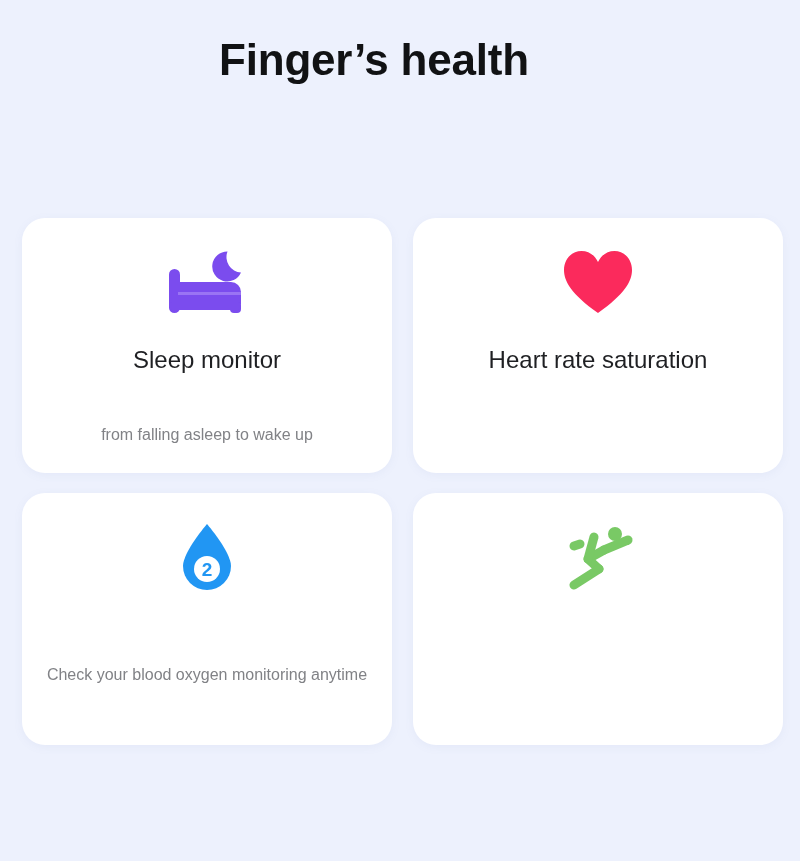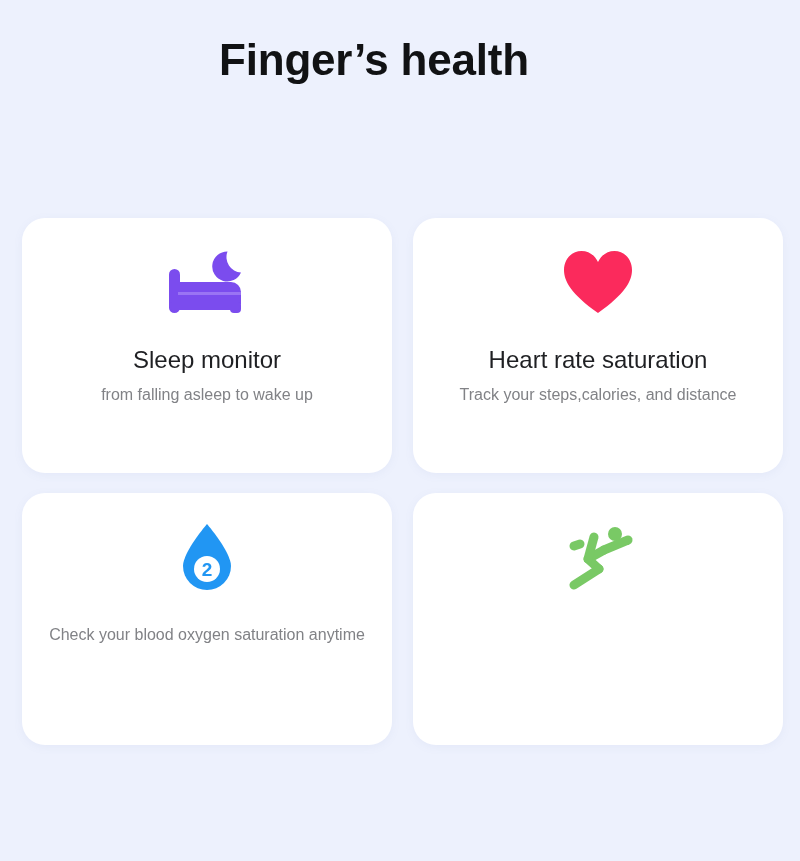--- a/index.html
+++ b/index.html
@@ -71,20 +71,21 @@
     line-height: 1.15;
     padding: 0 10px;
     margin-bottom: 9px;
   }
   .card-desc {
     font-size: 16px;
     color: #818286;
     text-align: center;
     line-height: 1.45;
     padding: 0 14px;
+    margin-top: 40px;
   }
 
   
   .card.r1 .icon-wrap { height: 128px; }
   .card.r2 .icon-wrap { height: 130px; }
   .card.r2 .card-title { font-size: 25px; }
 
   svg { display: block; }
 </style>
 </head>
@@ -119,32 +120,31 @@
       <div class="card-desc">from falling asleep to wake up</div>
     </div>
 
     <div class="card r1">
       <div class="icon-wrap">
         <svg width="72" height="66" viewBox="0 0 72 66">
           <path d="M36 64 C 9 45 2 32 2 21 C 2 9.5 10.5 2 19.5 2 C 27 2 33 6.5 36 13 C 39 6.5 45 2 52.5 2 C 61.5 2 70 9.5 70 21 C 70 32 63 45 36 64 Z" fill="#fb2a5c"></path>
         </svg>
       </div>
       <div class="card-title">Heart rate saturation</div>
-      <div class="card-desc">Track your steps,calories, and distance</div>
     </div>
 
     <div class="card r2">
       <div class="icon-wrap">
         <svg width="56" height="72" viewBox="0 0 56 72">
           <path d="M28 2 C 28 2 52 30 52 44 A 24 24 0 0 1 4 44 C 4 30 28 2 28 2 Z" fill="#2196f3"></path>
           <circle cx="28" cy="47" r="13" fill="#ffffff"></circle>
           <text x="28" y="47" text-anchor="middle" dominant-baseline="central" font-family="Liberation Sans, sans-serif" font-size="19" font-weight="bold" fill="#2196f3">2</text>
         </svg>
       </div>
-      <div class="card-desc">Check your blood oxygen saturation anytime</div>
+      <div class="card-desc">Check your blood oxygen monitoring anytime</div>
     </div>
 
     <div class="card r2">
       <div class="icon-wrap">
         <svg width="80" height="66" viewBox="0 0 80 66">
           <g fill="none" stroke="#79c965" stroke-width="9" stroke-linecap="round" stroke-linejoin="round">
 
             <path d="M46 25 L 70 15"></path>
 
             <path d="M46 25 L 30 34 L 41 44"></path>

